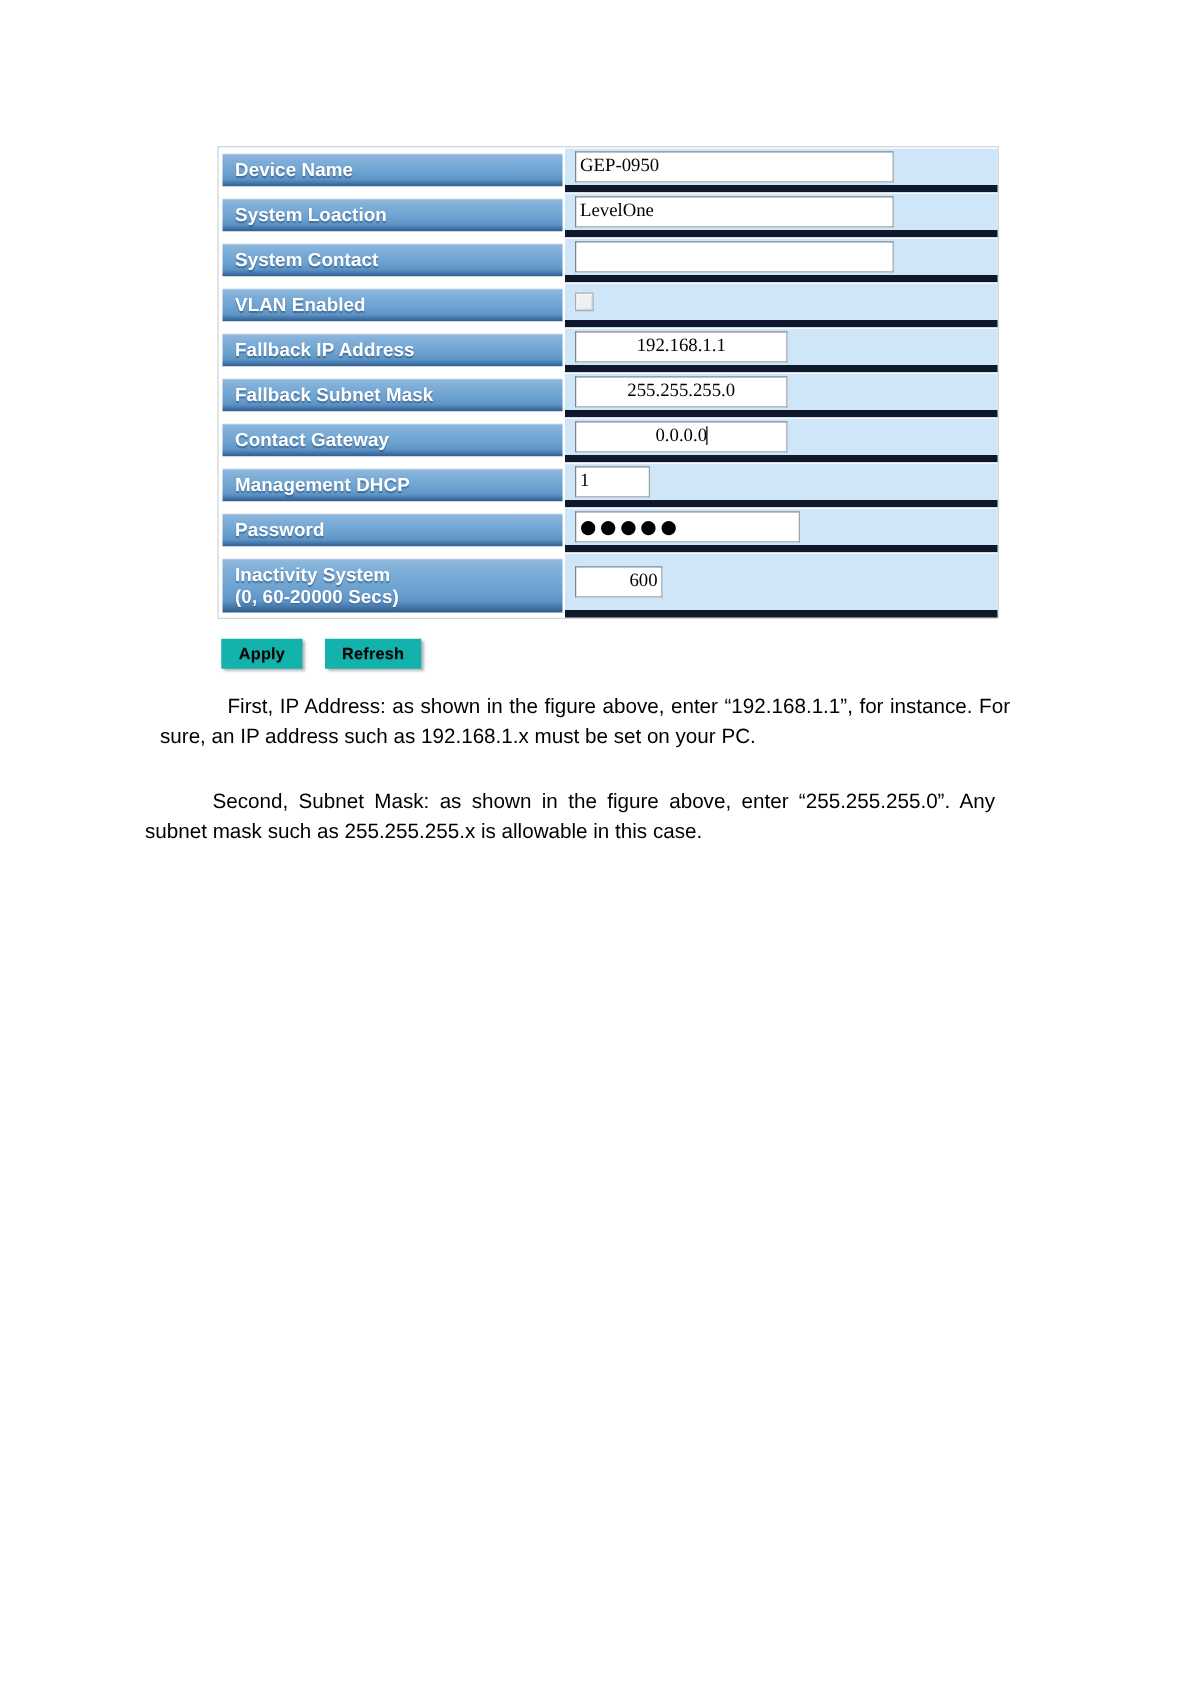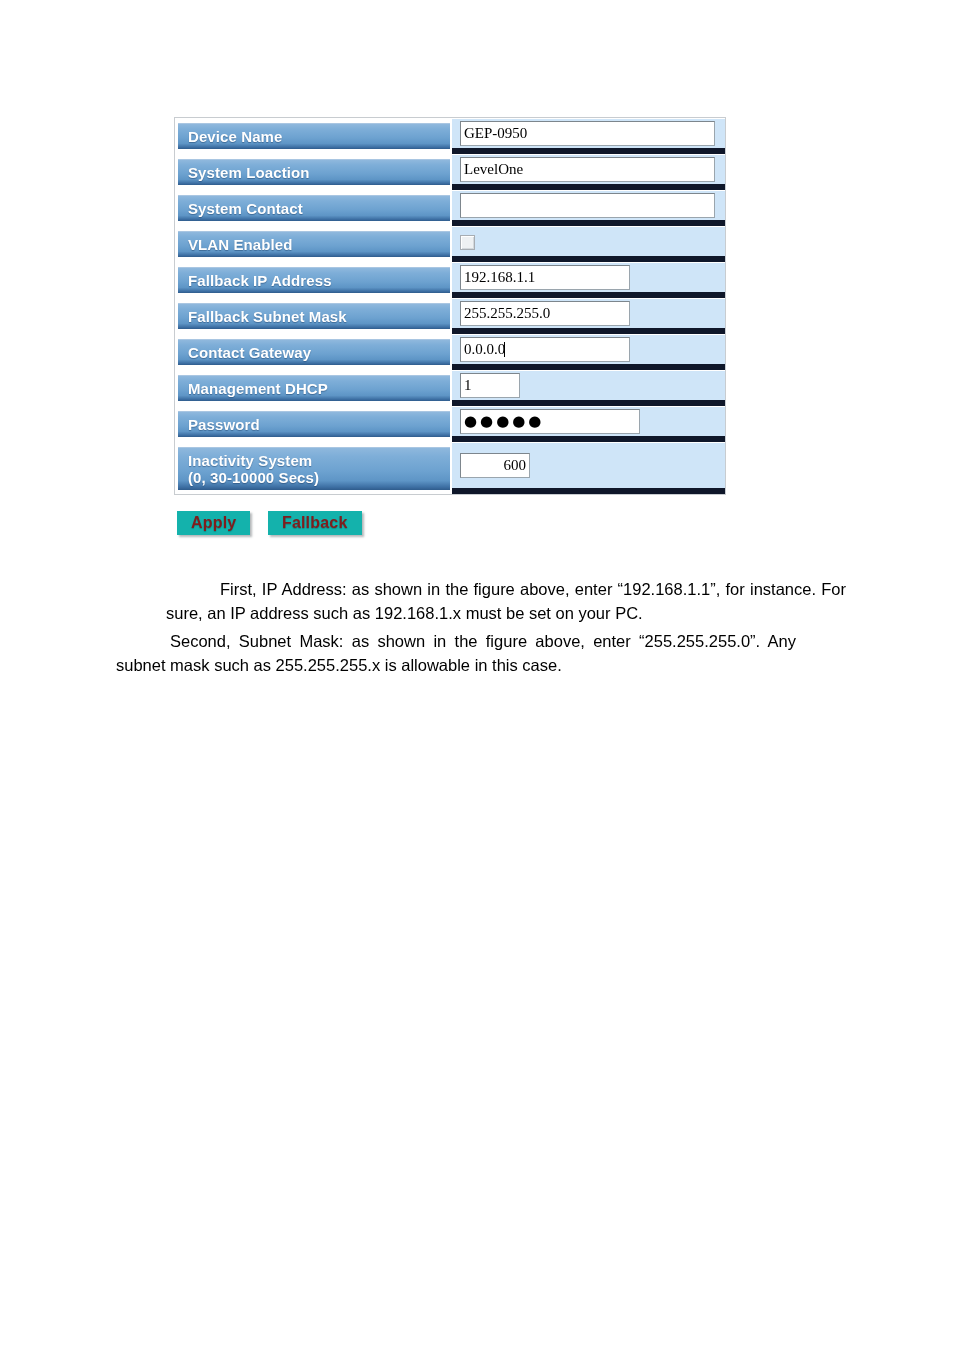--- a/index.html
+++ b/index.html
@@ -13,21 +13,21 @@
     position: relative;
     font-family: "Liberation Sans", sans-serif;
     overflow: hidden;
   }
 
   
   #settings-figure {
     position: absolute;
     left: 174px;
     top: 117px;
-    width: 552px;
+    width: 625px;
     border: 1px solid #c8ccd0;
     background: #ffffff;
     box-sizing: border-box;
   }
 
   .settings-table {
     width: 100%;
     border-collapse: separate;
     border-spacing: 0;
     table-layout: fixed;
@@ -89,21 +89,21 @@
     border-left-color: #7d868d;
     padding: 0 3px;
     font-family: "Liberation Serif", serif;
     font-size: 15px;
     color: #000000;
     white-space: nowrap;
     overflow: hidden;
     vertical-align: middle;
   }
   .txtbox.w-wide   { width: 255px; }
-  .txtbox.w-ip     { width: 170px; }
+  .txtbox.w-ip     { width: 170px; text-align: center; }
   .txtbox.w-small  { width: 60px; }
   .txtbox.w-pass   { width: 180px; }
   .txtbox.w-num    { width: 70px; text-align: right; }
 
   .caret {
     display: inline-block;
     width: 0;
     border-left: 1px solid #000;
     height: 15px;
     vertical-align: -3px;
@@ -133,44 +133,44 @@
     position: absolute;
     left: 177px;
     top: 511px;
   }
   .ui-button {
     display: inline-block;
     box-sizing: border-box;
     height: 24px;
     line-height: 24px;
     background: #14b2ac;
-    color: #7f1d1d;
+    color: #000000;
     font-weight: bold;
-    font-size: 16px;
+    font-size: 13px;
     text-align: center;
     padding: 0 14px;
     border: none;
     box-shadow: 2px 2px 2px rgba(120,125,130,.55);
     letter-spacing: .2px;
     text-shadow: 0 1px 1px rgba(0,70,70,.35);
     cursor: pointer;
   }
   #btn-refresh { margin-left: 13px; }
 
   
   .doc-par {
     position: absolute;
     font-family: "Liberation Sans", sans-serif;
     font-size: 16.5px;
     line-height: 24px;
     color: #000000;
     text-align: justify;
     text-indent: 54px;
   }
-  #par-first  { left: 128px; top: 560px;  width: 680px; margin-left: 38px; }
+  #par-first  { left: 128px; top: 536px;  width: 680px; }
   #par-second { left: 116px; top: 612px;  width: 680px; }
 </style>
 </head>
 <body>
 
 <div id="settings-figure">
   <table class="settings-table">
     <tbody>
 
       <tr>
@@ -269,31 +269,31 @@
         </td>
         <td class="val-cell">
           <span class="txtbox w-pass pass-dots">●●●●●</span>
         </td>
       </tr>
 
       <tr class="tall-row">
         <td class="lbl-cell">
           <div class="lbl-inner">
             <span>Inactivity System</span>
-            <span class="l2">(0, 30-10000 Secs)</span>
+            <span class="l2">(0, 60-20000 Secs)</span>
           </div>
         </td>
         <td class="val-cell">
           <span class="txtbox w-num">600</span>
         </td>
       </tr>
 
     </tbody>
   </table>
 </div>
 
 <div id="button-bar">
   <span class="ui-button" id="btn-apply">Apply</span>
-  <span class="ui-button" id="btn-refresh">Fallback</span>
+  <span class="ui-button" id="btn-refresh">Refresh</span>
 </div>
 
 <p class="doc-par" id="par-first">First, IP Address: as shown in the figure above, enter “192.168.1.1”, for instance. For sure, an IP address such as 192.168.1.x must be set on your PC.</p>
 <p class="doc-par" id="par-second">Second, Subnet Mask: as shown in the figure above, enter “255.255.255.0”. Any subnet mask such as 255.255.255.x is allowable in this case.</p>
 
 </body></html>

